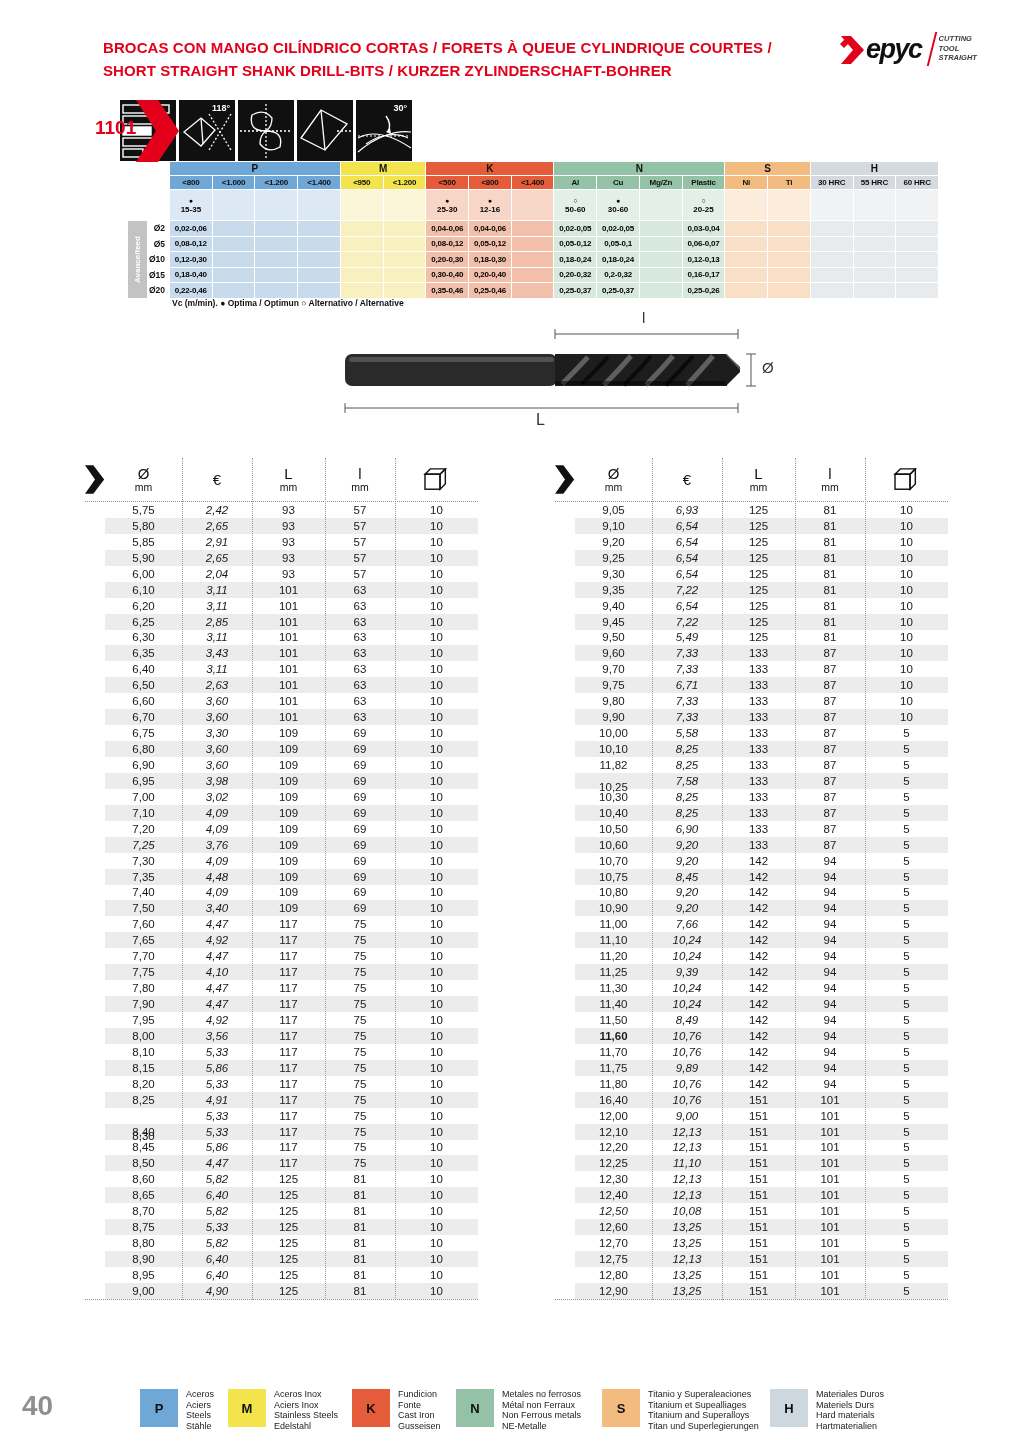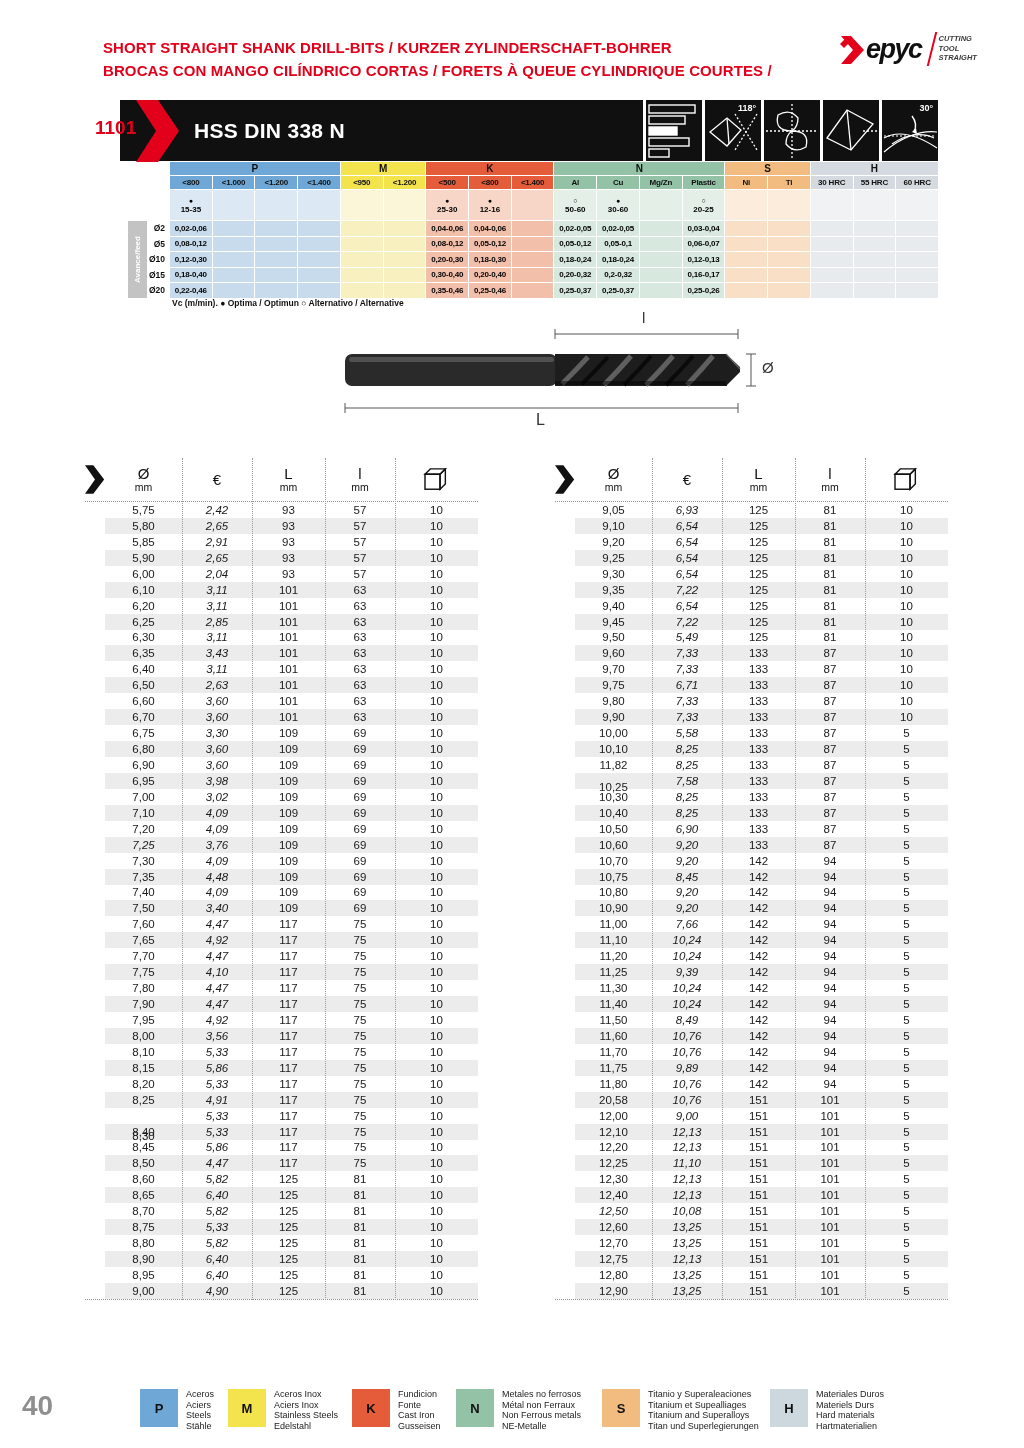--- a/index.html
+++ b/index.html
@@ -63,45 +63,42 @@
   .legend-sq{width:38px;height:38px;display:flex;align-items:center;justify-content:center;font-size:13px;font-weight:bold;color:#101010;flex:none;}
   .legend-text{font-size:9px;line-height:10.5px;color:#1c1c1c;white-space:nowrap;}
   .pageno{position:absolute;left:22px;top:1390px;font-size:28px;font-weight:bold;color:#8f8f8f;}
 </style>
 </head>
 <body>
 
 <div class="page">
 
   <div class="title">
+    <div>BROCAS CON MANGO CILÍNDRICO CORTAS / FORETS À QUEUE CYLINDRIQUE COURTES /</div>
     <div>SHORT STRAIGHT SHANK DRILL-BITS / KURZER ZYLINDERSCHAFT-BOHRER</div>
-    <div>BROCAS CON MANGO CILÍNDRICO CORTAS / FORETS À QUEUE CYLINDRIQUE COURTES /</div>
   </div>
   <div class="logo">
     <svg class="logo-mark" viewBox="0 0 28 38">
       <polygon points="1,6 11,6 24,20 11,34 1,34 13,20" fill="#e2001a"></polygon>
       <polygon points="0,14 6,8 10,12 4,18" fill="#e2001a"></polygon>
     </svg>
     <span class="logo-word" id="logo-word">epyc</span>
     <span class="logo-slash"></span>
     <span class="logo-tag">
       <span>CUTTING</span>
       <span>TOOL</span>
       <span>STRAIGHT</span>
     </span>
   </div>
 
   <div class="code">1101</div>
   <svg class="ribbon" viewBox="0 0 44 66">
     <polygon points="0,2 22,2 43,33 22,64 0,64 20,33" fill="#e2001a"></polygon>
   </svg>
   <div class="banner">
-    <div class="banner-main">
-      <span class="banner-title">HSS DIN 338 N</span>
-    </div>
     <div class="bpanel">
       <svg viewBox="0 0 56 61" fill="none" stroke="#fff" stroke-width="1.4">
         <rect x="3" y="5" width="46" height="8"></rect>
         <rect x="3" y="16" width="36" height="8"></rect>
         <rect x="3" y="27" width="28" height="8" fill="#fff"></rect>
         <rect x="3" y="38" width="40" height="8"></rect>
         <rect x="3" y="49" width="20" height="8"></rect>
       </svg>
     </div>
     <div class="bpanel">
@@ -988,21 +985,21 @@
           <div class="pt-cell" style="width: 83px;">5</div>
         </div>
         <div class="pt-row">
           <div class="pt-cell" style="width: 77px;">11,50</div>
           <div class="pt-cell euro" style="width: 70px;">8,49</div>
           <div class="pt-cell" style="width: 73px;">142</div>
           <div class="pt-cell" style="width: 70px;">94</div>
           <div class="pt-cell" style="width: 83px;">5</div>
         </div>
         <div class="pt-row alt">
-          <div class="pt-cell" style="width: 77px;">11,60</div>
+          <div class="pt-cell" style="width: 77px; font-weight: bold;">11,60</div>
           <div class="pt-cell euro" style="width: 70px;">10,76</div>
           <div class="pt-cell" style="width: 73px;">142</div>
           <div class="pt-cell" style="width: 70px;">94</div>
           <div class="pt-cell" style="width: 83px;">5</div>
         </div>
         <div class="pt-row">
           <div class="pt-cell" style="width: 77px;">11,70</div>
           <div class="pt-cell euro" style="width: 70px;">10,76</div>
           <div class="pt-cell" style="width: 73px;">142</div>
           <div class="pt-cell" style="width: 70px;">94</div>
@@ -1016,21 +1013,21 @@
           <div class="pt-cell" style="width: 83px;">5</div>
         </div>
         <div class="pt-row">
           <div class="pt-cell" style="width: 77px;">11,80</div>
           <div class="pt-cell euro" style="width: 70px;">10,76</div>
           <div class="pt-cell" style="width: 73px;">142</div>
           <div class="pt-cell" style="width: 70px;">94</div>
           <div class="pt-cell" style="width: 83px;">5</div>
         </div>
         <div class="pt-row alt">
-          <div class="pt-cell" style="width: 77px;">20,58</div>
+          <div class="pt-cell" style="width: 77px;">16,40</div>
           <div class="pt-cell euro" style="width: 70px;">10,76</div>
           <div class="pt-cell" style="width: 73px;">151</div>
           <div class="pt-cell" style="width: 70px;">101</div>
           <div class="pt-cell" style="width: 83px;">5</div>
         </div>
         <div class="pt-row">
           <div class="pt-cell" style="width: 77px;">12,00</div>
           <div class="pt-cell euro" style="width: 70px;">9,00</div>
           <div class="pt-cell" style="width: 73px;">151</div>
           <div class="pt-cell" style="width: 70px;">101</div>

